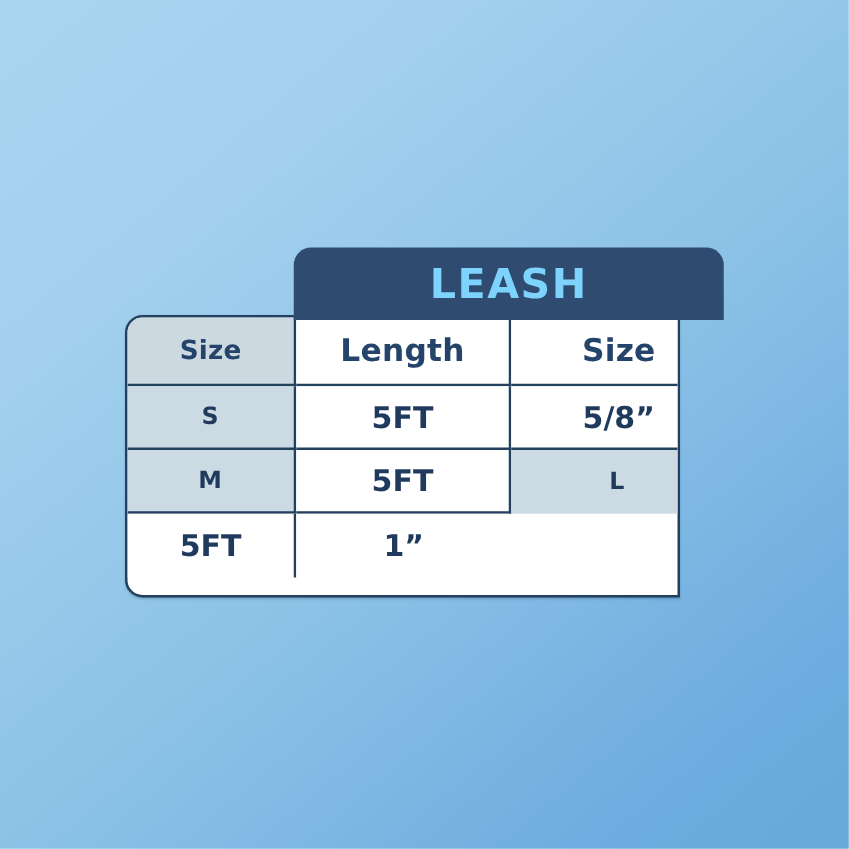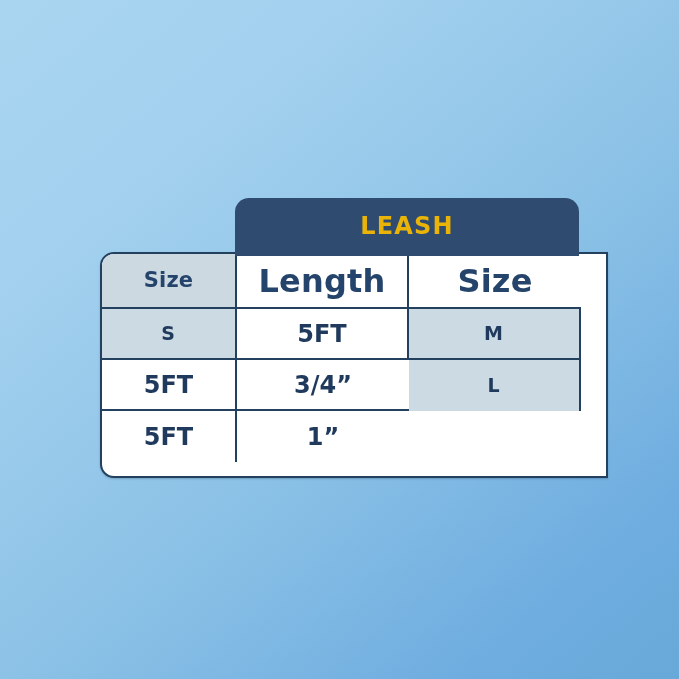--- a/index.html
+++ b/index.html
@@ -33,34 +33,34 @@
     width: 344px;
     height: 58px;
     background: #2f4c70;
     border-radius: 14px 14px 0 0;
     display: flex;
     align-items: center;
     justify-content: center;
     z-index: 2;
   }
   .chart-title-text {
-    color: #eab308;
-    font-size: 24px;
+    color: #7dd3fc;
+    font-size: 33px;
     font-weight: bold;
     letter-spacing: 1.2px;
     line-height: 1;
     padding-bottom: 2px;
   }
 
   
   .chart-table {
     position: absolute;
     left: 0;
     top: 54px;
-    width: 508px;
+    width: 444px;
     height: 226px;
     display: grid;
     grid-template-columns: 135px 172px 172px;
     grid-template-rows: 55px 51px 51px 51px;
     border: 2px solid #23405f;
     border-radius: 14px 0 0 14px;
     background: #ffffff;
     overflow: hidden;
     box-shadow: 0 1px 2px rgba(20,50,80,0.25);
   }
@@ -81,21 +81,21 @@
   .cell.last-row  { border-bottom: none; }
 
   
   .cell.size-col {
     background: #ccdae3;
   }
   .cell.size-col.hdr { background: #cdd9e1; }
 
   
   .cell.hdr {
-    font-size: 32px;
+    font-size: 25px;
     font-weight: bold;
     letter-spacing: 0.2px;
   }
   .cell.hdr.size-col { font-size: 21px; }
 
   
   .cell.body-cell {
     font-size: 24px;
     font-weight: bold;
     color: #1f3a5c;
@@ -115,23 +115,23 @@
   </div>
 
   <div class="chart-table">
 
     <div class="cell hdr size-col">Size</div>
     <div class="cell hdr">Length</div>
     <div class="cell hdr last-col">Size</div>
 
     <div class="cell body-cell size-col">S</div>
     <div class="cell body-cell">5FT</div>
+    <div class="cell body-cell last-col">5/8”</div>
 
     <div class="cell body-cell size-col">M</div>
     <div class="cell body-cell">5FT</div>
-    <div class="cell body-cell last-col">3/4”</div>
 
     <div class="cell body-cell size-col last-row">L</div>
     <div class="cell body-cell last-row">5FT</div>
     <div class="cell body-cell last-col last-row">1”</div>
 
   </div>
 </div>
 
 </body></html>

